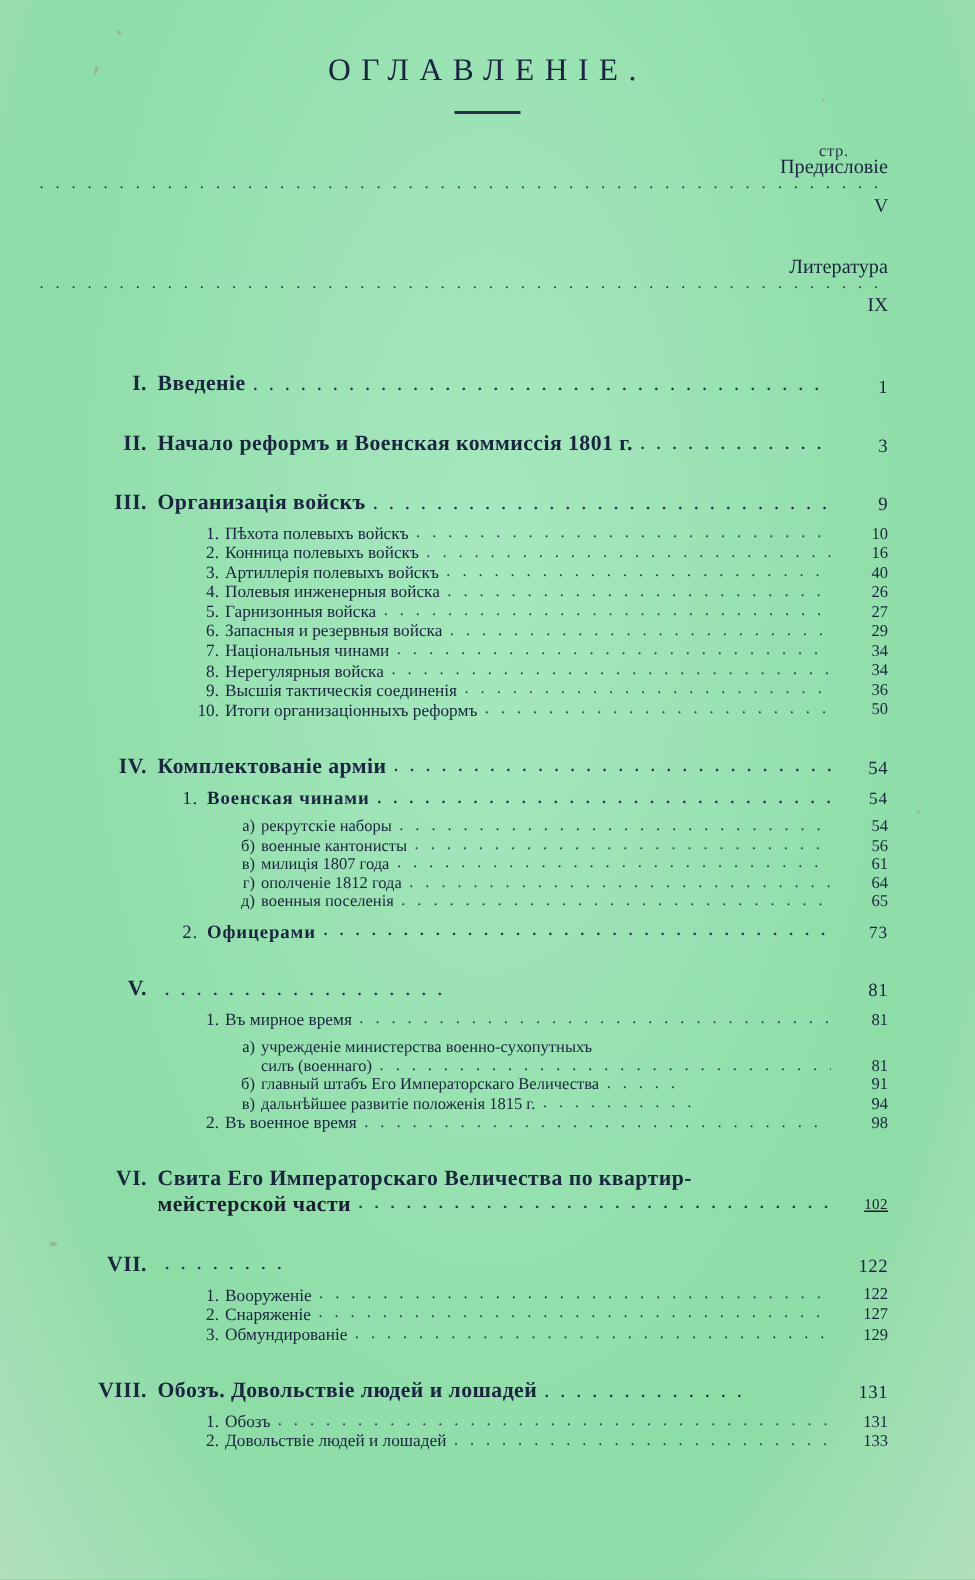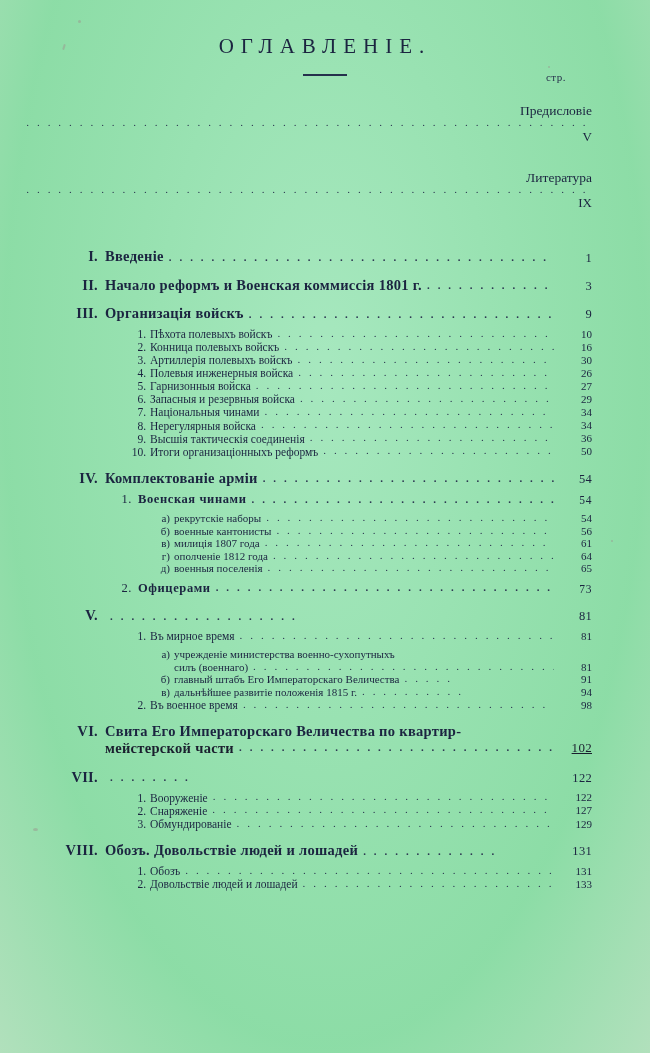--- a/index.html
+++ b/index.html
@@ -50,21 +50,21 @@
     position: absolute;
     top: 74px;
     left: 50%;
     transform: translateX(-50%);
     width: 44px;
     height: 2px;
     background: #25304c;
   }
   .colhead {
     position: absolute;
-    top: 71px;
+    top: 95px;
     right: 84px;
     font-size: 11px;
     color: #27314c;
     letter-spacing: .5px;
     font-family: Liberation Serif, serif;
   }
 
   .toc {
     position: absolute;
     top: 104px;
@@ -134,32 +134,32 @@
   .lvl-item .pg { font-size: 11px; }
 
   .lvl-sub {
     font-size: 11px;
   }
   .lvl-sub .num { width: 112px; margin-right: 4px; }
   .lvl-sub .pg { font-size: 11px; }
 
   .row.tight { margin-top: 1px; }
   .row.gap-s { margin-top: 7px; }
-  .row.gap-m { margin-top: 13px; align-items: flex-end; }
+  .row.gap-m { margin-top: 24px; align-items: flex-end; }
   .row.gap-l { margin-top: 19px; }
 
   .wrapline {
     font-size: 14.5px;
     font-weight: 700;
     letter-spacing: .3px;
     display: flex;
     align-items: center;
   }
   .wrapline .indent { flex: 0 0 47px; }
-  .wrapline .pg { flex: 0 0 34px; text-align: right; font-weight: 400; font-size: 13px; text-decoration: underline; }
+  .wrapline .pg { flex: 0 0 34px; text-align: right; font-weight: 400; font-size: 10px; text-decoration: underline; }
 </style>
 </head>
 <body>
 
 <div class="page">
 
   <div class="speck" style="left:78px;  top:20px;  width:3px;  height:3px;"></div>
   <div class="speck" style="left:63px;  top:44px;  width:2px;  height:6px; border-radius:1px; transform:rotate(18deg);"></div>
   <div class="speck" style="left:548px; top:66px;  width:2px;  height:2px;"></div>
   <div class="speck" style="left:33px;  top:828px; width:5px;  height:3px;"></div>
@@ -215,21 +215,21 @@
     <div class="row lvl-item tight">
       <span class="num">2.</span>
       <span class="label">Конница полевыхъ войскъ</span>
       <span class="dots">. . . . . . . . . . . . . . . . . . . . . . . . . . . . . . . . . . . . . . . . . . . .</span>
       <span class="pg">16</span>
     </div>
     <div class="row lvl-item tight">
       <span class="num">3.</span>
       <span class="label">Артиллерія полевыхъ войскъ</span>
       <span class="dots">. . . . . . . . . . . . . . . . . . . . . . . . . . . . . . . . . . . . . . . . . . . .</span>
-      <span class="pg">30</span>
+      <span class="pg">40</span>
     </div>
     <div class="row lvl-item tight">
       <span class="num">4.</span>
       <span class="label">Полевыя инженерныя войска</span>
       <span class="dots">. . . . . . . . . . . . . . . . . . . . . . . . . . . . . . . . . . . . . . . . . . . .</span>
       <span class="pg">26</span>
     </div>
     <div class="row lvl-item tight">
       <span class="num">5.</span>
       <span class="label">Гарнизонныя войска</span>

